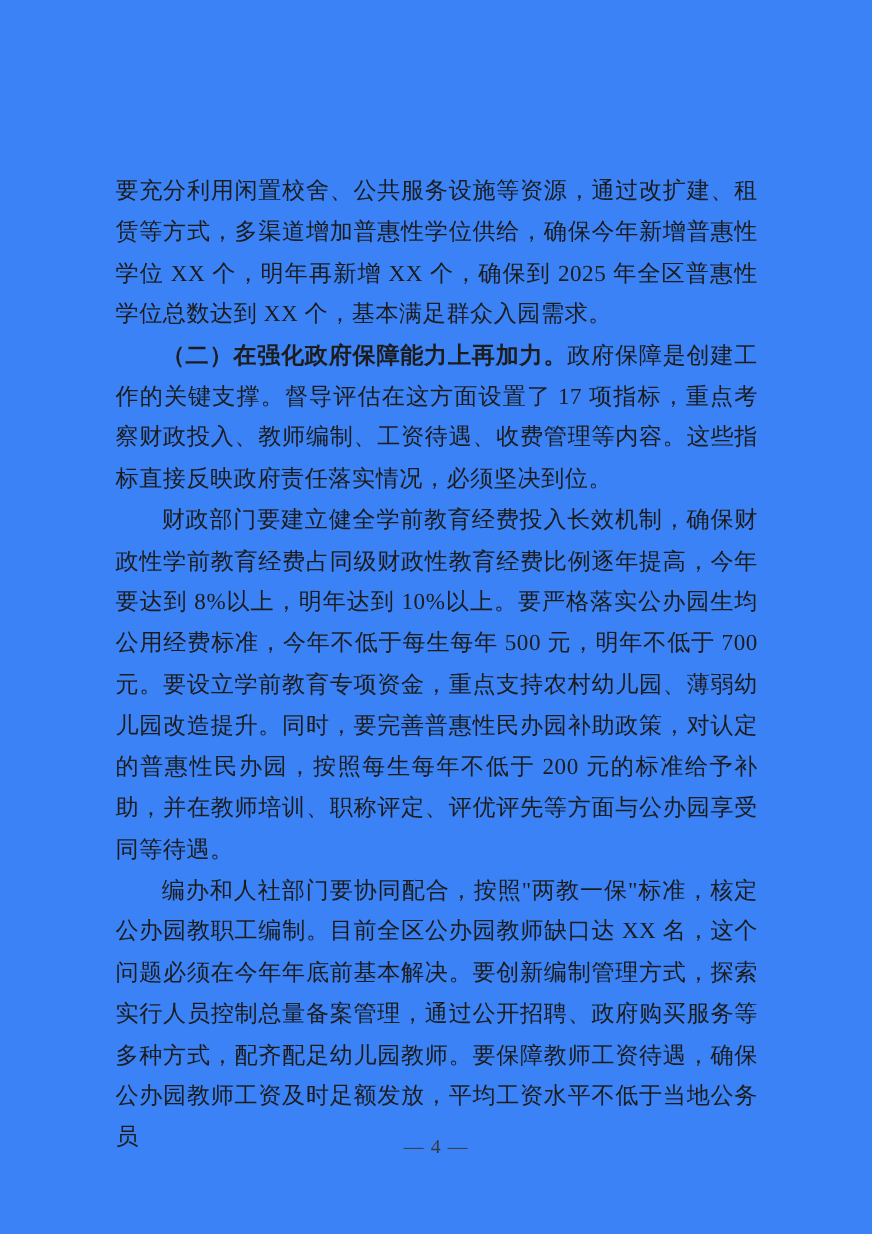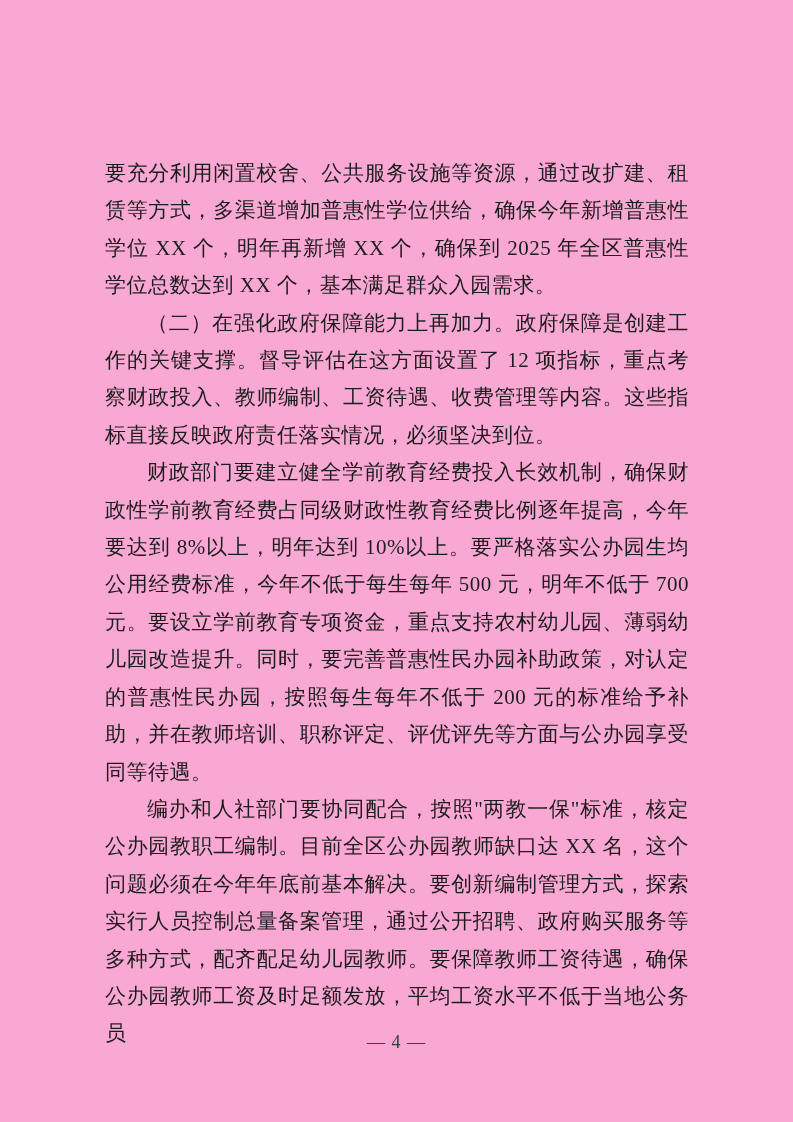--- a/index.html
+++ b/index.html
@@ -4,21 +4,21 @@
 <style>
   html, body {
     margin: 0;
     padding: 0;
     background: #ffffff;
   }
   .page {
     position: relative;
     width: 793px;
     height: 1122px;
-    background: #f9a8d4;
+    background: #3b82f6;
     overflow: hidden;
     font-family: "Liberation Serif", "DejaVu Serif", serif;
     color: #1c1c1c;
   }
   .content {
     position: absolute;
     left: 105px;
     top: 155px;
     width: 584px;
     font-size: 21px;
@@ -28,40 +28,40 @@
   }
   .para {
     margin: 0;
     padding: 0;
     text-indent: 2em;
   }
   .para.no-indent {
     text-indent: 0;
   }
   .lead {
-    font-weight: normal;
+    font-weight: bold;
   }
   .footer {
     position: absolute;
     left: 0;
     top: 1030px;
     width: 100%;
     text-align: center;
     font-size: 18px;
     line-height: 24px;
     color: #3a3a3a;
     letter-spacing: 1px;
   }
 </style>
 </head>
 <body>
 
 <div class="page">
   <div class="content">
     <p class="para no-indent"><span class="lead"></span><span>要充分利用闲置校舍、公共服务设施等资源，通过改扩建、租赁等方式，多渠道增加普惠性学位供给，确保今年新增普惠性学位 XX 个，明年再新增 XX 个，确保到 2025 年全区普惠性学位总数达到 XX 个，基本满足群众入园需求。</span></p>
-    <p class="para"><span class="lead">（二）在强化政府保障能力上再加力。</span><span>政府保障是创建工作的关键支撑。督导评估在这方面设置了 12 项指标，重点考察财政投入、教师编制、工资待遇、收费管理等内容。这些指标直接反映政府责任落实情况，必须坚决到位。</span></p>
+    <p class="para"><span class="lead">（二）在强化政府保障能力上再加力。</span><span>政府保障是创建工作的关键支撑。督导评估在这方面设置了 17 项指标，重点考察财政投入、教师编制、工资待遇、收费管理等内容。这些指标直接反映政府责任落实情况，必须坚决到位。</span></p>
     <p class="para"><span class="lead"></span><span>财政部门要建立健全学前教育经费投入长效机制，确保财政性学前教育经费占同级财政性教育经费比例逐年提高，今年要达到 8%以上，明年达到 10%以上。要严格落实公办园生均公用经费标准，今年不低于每生每年 500 元，明年不低于 700 元。要设立学前教育专项资金，重点支持农村幼儿园、薄弱幼儿园改造提升。同时，要完善普惠性民办园补助政策，对认定的普惠性民办园，按照每生每年不低于 200 元的标准给予补助，并在教师培训、职称评定、评优评先等方面与公办园享受同等待遇。</span></p>
     <p class="para"><span class="lead"></span><span>编办和人社部门要协同配合，按照"两教一保"标准，核定公办园教职工编制。目前全区公办园教师缺口达 XX 名，这个问题必须在今年年底前基本解决。要创新编制管理方式，探索实行人员控制总量备案管理，通过公开招聘、政府购买服务等多种方式，配齐配足幼儿园教师。要保障教师工资待遇，确保公办园教师工资及时足额发放，平均工资水平不低于当地公务员</span></p>
   </div>
   <div class="footer">
     <span>— 4 —</span>
   </div>
 </div>
 
 </body></html>

